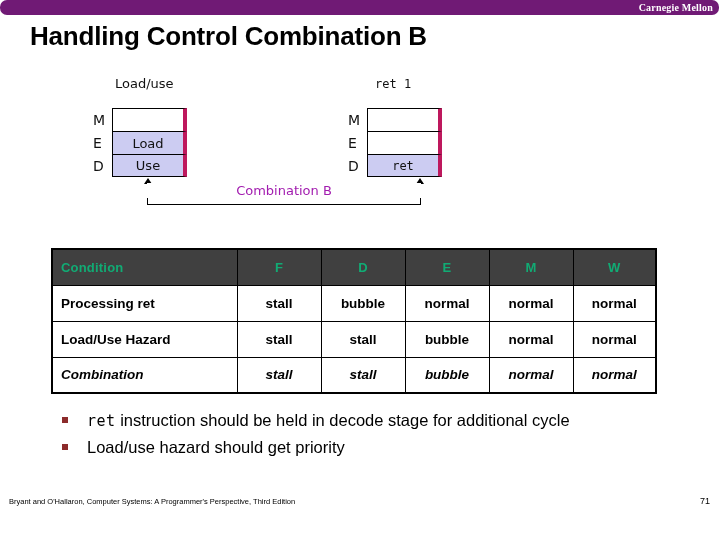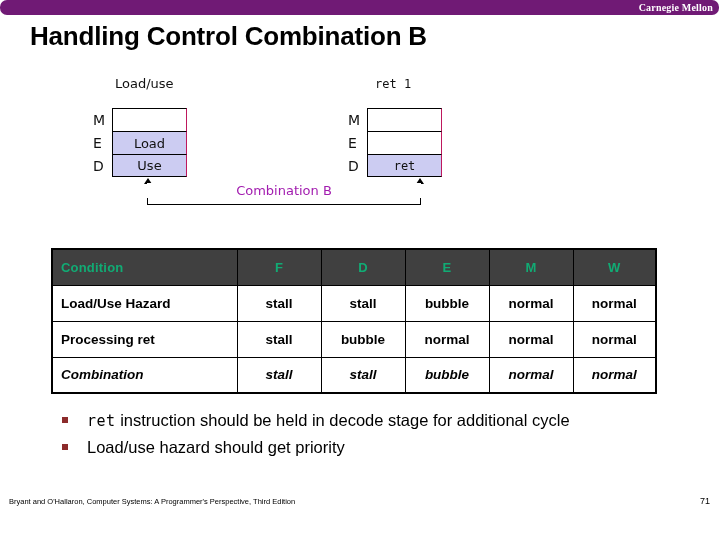--- a/index.html
+++ b/index.html
@@ -84,21 +84,21 @@
     color: #111111;
     display: flex;
     align-items: center;
     justify-content: flex-start;
     padding-left: 1px;
     box-sizing: border-box;
   }
   .stage-cell {
     width: 75px;
     border-left: 1px solid #000000;
-    border-right: 1px solid #be185d;
+    border-right: 4px solid #be185d;
     border-top: 1px solid #000000;
     box-sizing: border-box;
     display: flex;
     align-items: center;
     justify-content: center;
     font-family: "DejaVu Sans", sans-serif;
     font-size: 13px;
     color: #111111;
     background: #ffffff;
   }
@@ -310,32 +310,32 @@
       <th class="cond-head" style="width:185px;">Condition</th>
       <th class="stage-head" style="width:84px;">F</th>
       <th class="stage-head" style="width:84px;">D</th>
       <th class="stage-head" style="width:84px;">E</th>
       <th class="stage-head" style="width:84px;">M</th>
       <th class="stage-head" style="width:83px;">W</th>
     </tr>
   </thead>
   <tbody>
     <tr>
-      <td class="row-label">Load/Use Hazard</td>
-      <td class="row-value">stall</td>
+      <td class="row-label">Processing ret</td>
       <td class="row-value">stall</td>
       <td class="row-value">bubble</td>
+      <td class="row-value">normal</td>
       <td class="row-value">normal</td>
       <td class="row-value">normal</td>
     </tr>
     <tr>
-      <td class="row-label">Processing ret</td>
+      <td class="row-label">Load/Use Hazard</td>
+      <td class="row-value">stall</td>
       <td class="row-value">stall</td>
       <td class="row-value">bubble</td>
-      <td class="row-value">normal</td>
       <td class="row-value">normal</td>
       <td class="row-value">normal</td>
     </tr>
     <tr class="italic-row">
       <td class="row-label">Combination</td>
       <td class="row-value">stall</td>
       <td class="row-value">stall</td>
       <td class="row-value">bubble</td>
       <td class="row-value">normal</td>
       <td class="row-value">normal</td>

